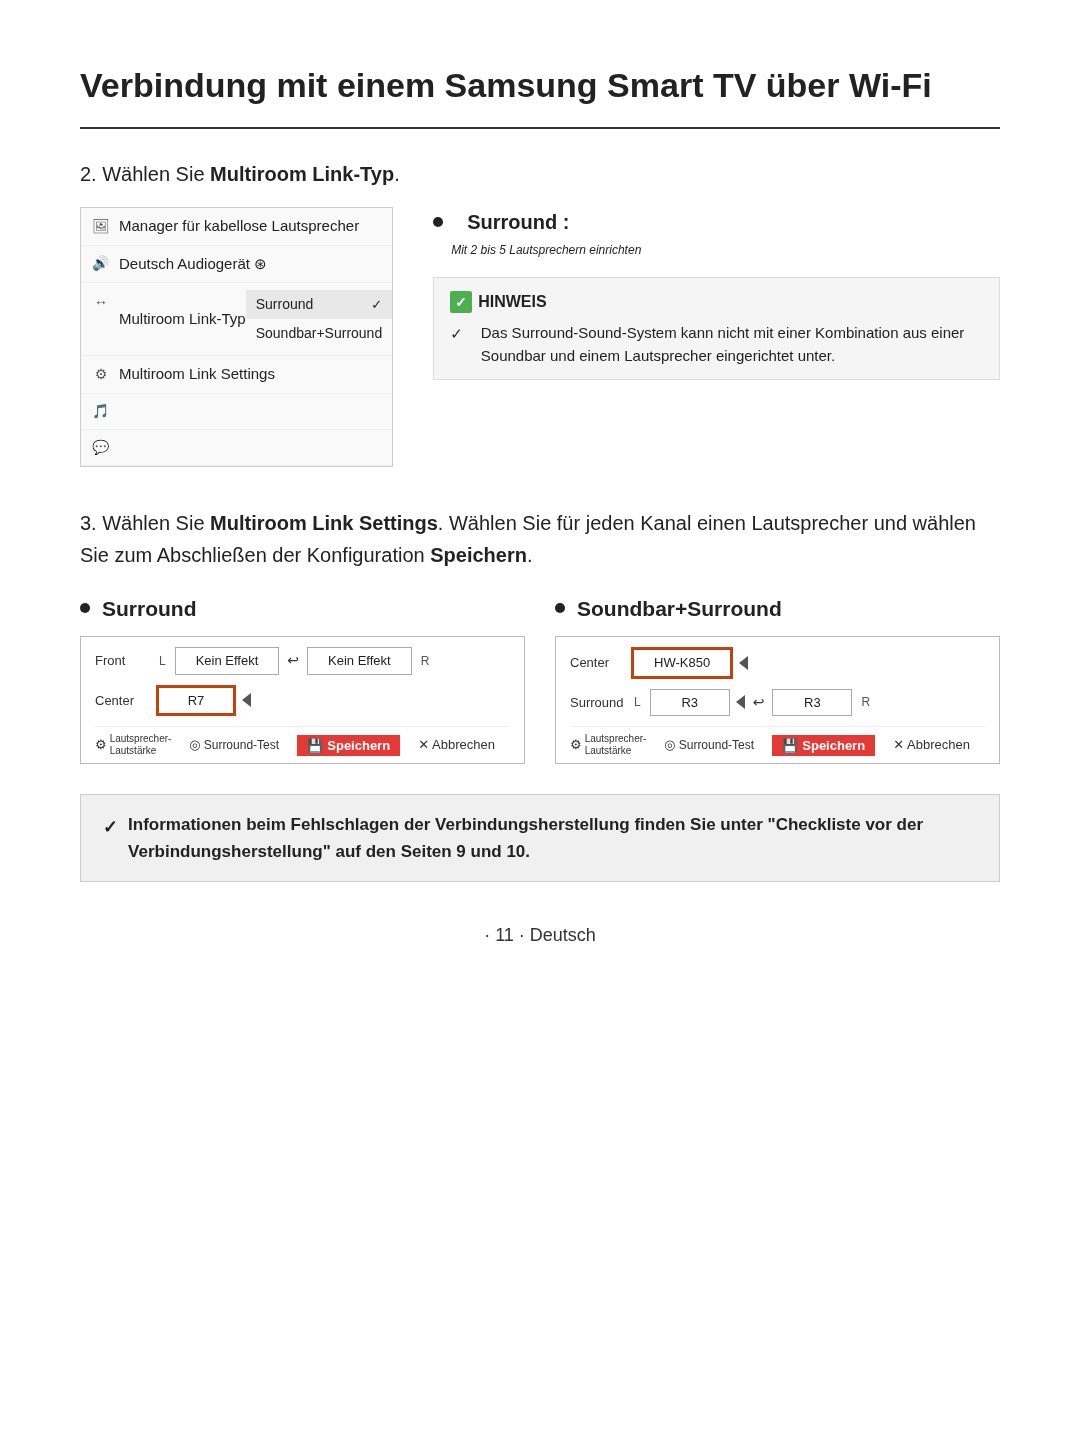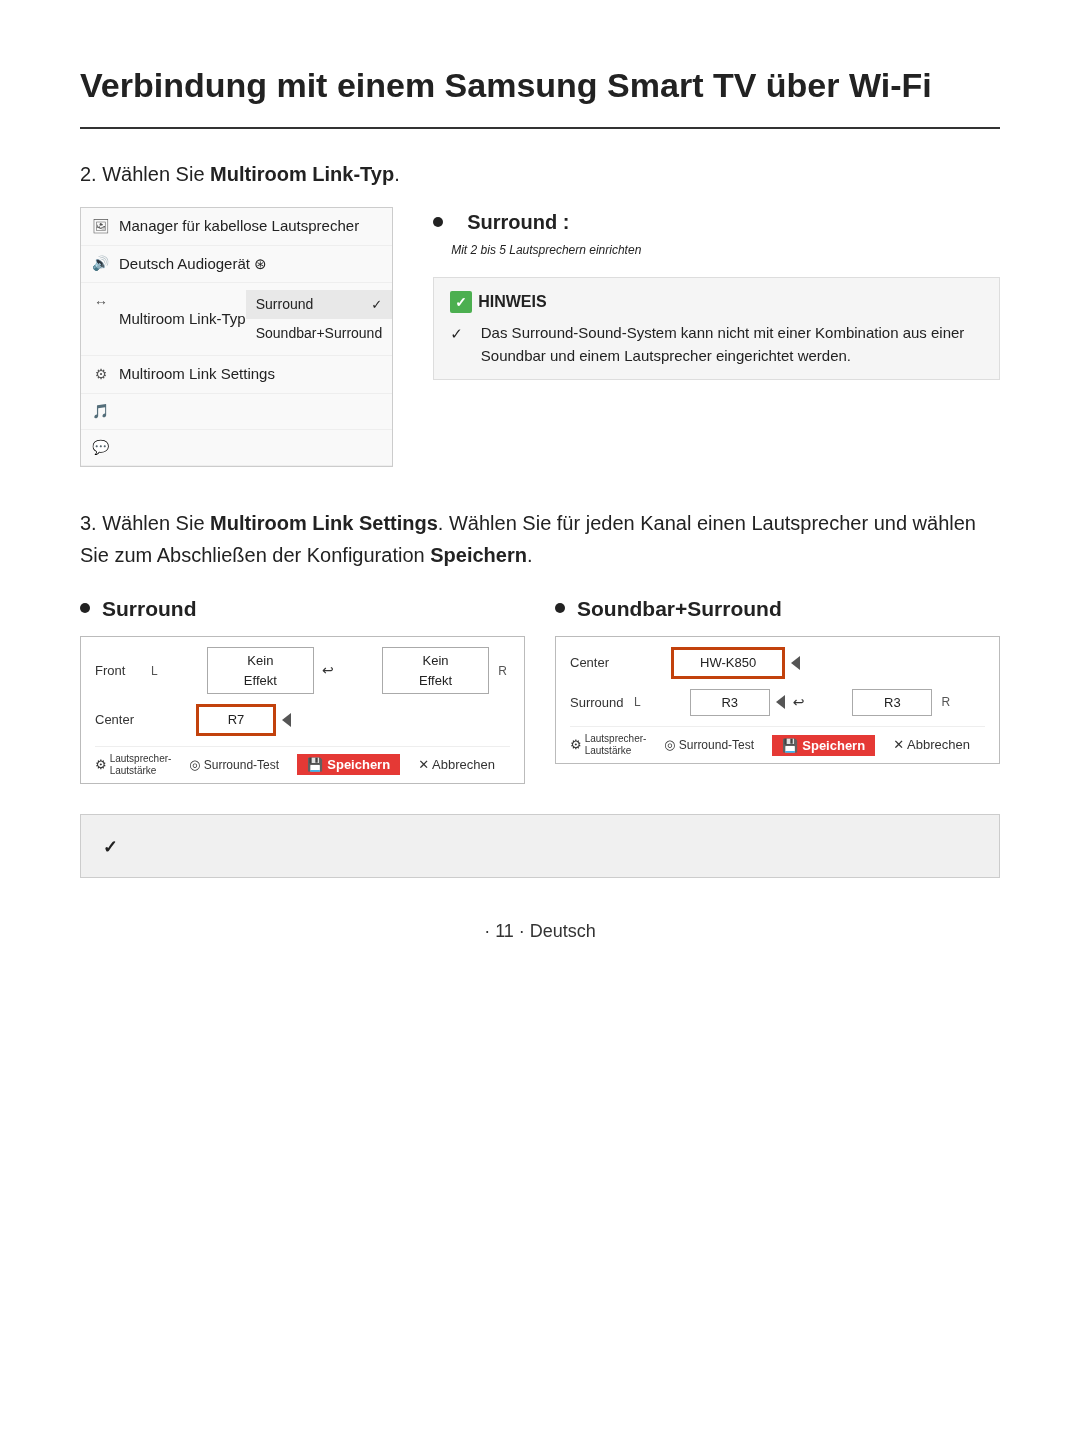--- a/index.html
+++ b/index.html
@@ -147,26 +147,25 @@
     .settings-row {
       display: flex;
       align-items: center;
       margin-bottom: 10px;
       gap: 6px;
     }
     .settings-row-label { width: 55px; font-size: 13px; color: #333; }
     .channel-label { font-size: 12px; color: #555; margin: 0 3px; }
     .settings-box {
       border: 1px solid #aaa;
-      padding: 3px 26px;
+      padding: 3px 20px;
       font-size: 13px;
       background: #fff;
       min-width: 80px;
       text-align: center;
-      margin-left: 40px;
     }
     .settings-box.highlighted {
       border: 3px solid #c2410c;
       background: #fff;
     }
     .arrow-icon { font-size: 14px; color: #333; margin: 0 2px; }
     .tri-left {
       width: 0; height: 0;
       border-top: 7px solid transparent;
       border-bottom: 7px solid transparent;
@@ -294,21 +293,21 @@
     </div>
 
 
     <div class="hinweis-box">
       <div class="hinweis-title">
         <span class="hinweis-icon">✓</span>
         <span>HINWEIS</span>
       </div>
       <div class="check-item">
         <span class="check-mark">✓</span>
-        <span class="hinweis-text">Das Surround-Sound-System kann nicht mit einer Kombination aus einer Soundbar und einem Lautsprecher eingerichtet werden.</span>
+        <span class="hinweis-text">Das Surround-Sound-System kann nicht mit einer Kombination aus einer Soundbar und einem Lautsprecher eingerichtet unter.</span>
       </div>
     </div>
   </div>
 </div>
 
 <p class="step3-intro">
   <span>3. Wählen Sie </span><b>Multiroom Link Settings</b><span>. Wählen Sie für jeden Kanal einen Lautsprecher und wählen Sie zum Abschließen der Konfiguration </span><b>Speichern</b><span>.</span>
 </p>
 
 <div class="step3-panels">
@@ -396,17 +395,18 @@
           <span>✕</span>
           <span>Abbrechen</span>
         </div>
       </div>
     </div>
   </div>
 </div>
 
 <div class="bottom-note">
   <span class="bottom-check">✓</span>
+  <span>Informationen beim Fehlschlagen der Verbindungsherstellung finden Sie unter "Checkliste vor der Verbindungsherstellung" auf den Seiten 9 und 10.</span>
 </div>
 
 <div class="page-footer">
   <span>· 11 · Deutsch</span>
 </div>
 
 </body></html>

